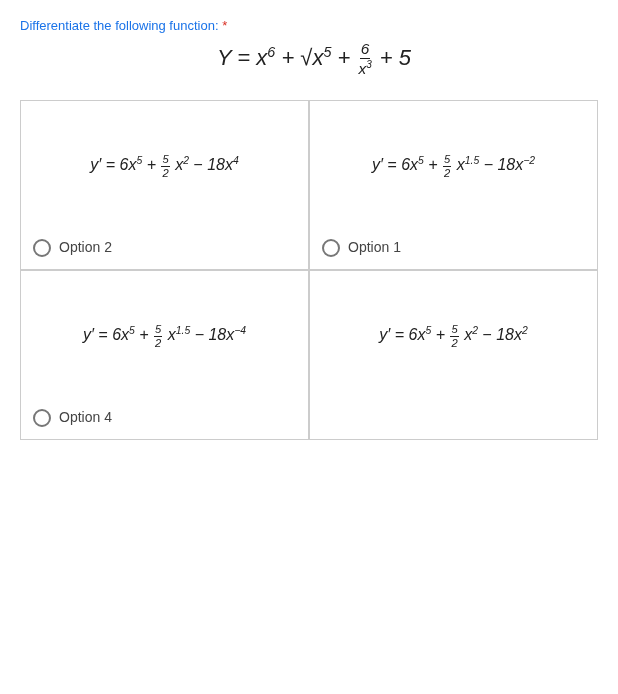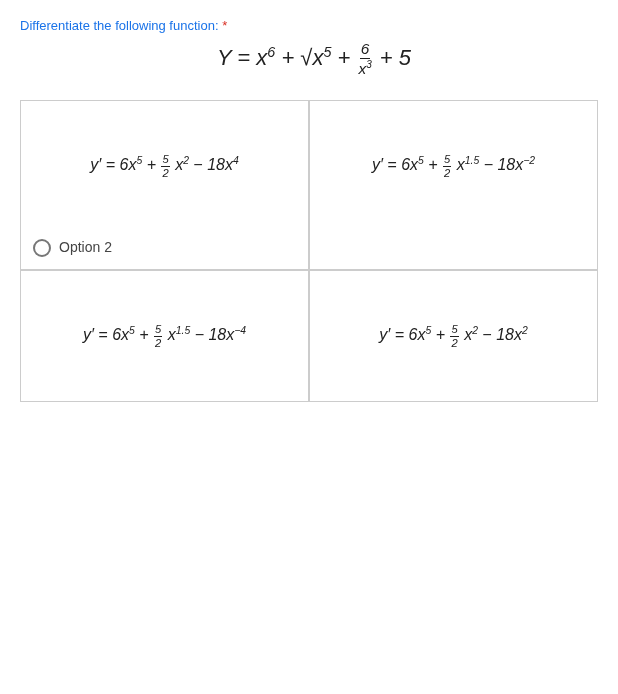--- a/index.html
+++ b/index.html
@@ -123,32 +123,40 @@
     <div class="option-content">
       <span class="math-expr">
         <i>y</i>′ = 6<i>x</i><sup>5</sup> +
         <span class="frac-inline">
             <span class="fn">5</span>
             <span class="fd">2</span>
           </span>
         <i>x</i><sup>1.5</sup> − 18<i>x</i><sup>−2</sup>
       </span>
     </div>
+    <div class="option-label-row">
+      <span class="radio-circle"></span>
+      <span>Option 1</span>
+    </div>
   </div>
 
   <div class="option-cell">
     <div class="option-content">
       <span class="math-expr">
         <i>y</i>′ = 6<i>x</i><sup>5</sup> +
         <span class="frac-inline">
             <span class="fn">5</span>
             <span class="fd">2</span>
           </span>
         <i>x</i><sup>1.5</sup> − 18<i>x</i><sup>−4</sup>
       </span>
+    </div>
+    <div class="option-label-row">
+      <span class="radio-circle"></span>
+      <span>Option 4</span>
     </div>
   </div>
 
   <div class="option-cell">
     <div class="option-content">
       <span class="math-expr">
         <i>y</i>′ = 6<i>x</i><sup>5</sup> +
         <span class="frac-inline">
             <span class="fn">5</span>
             <span class="fd">2</span>

